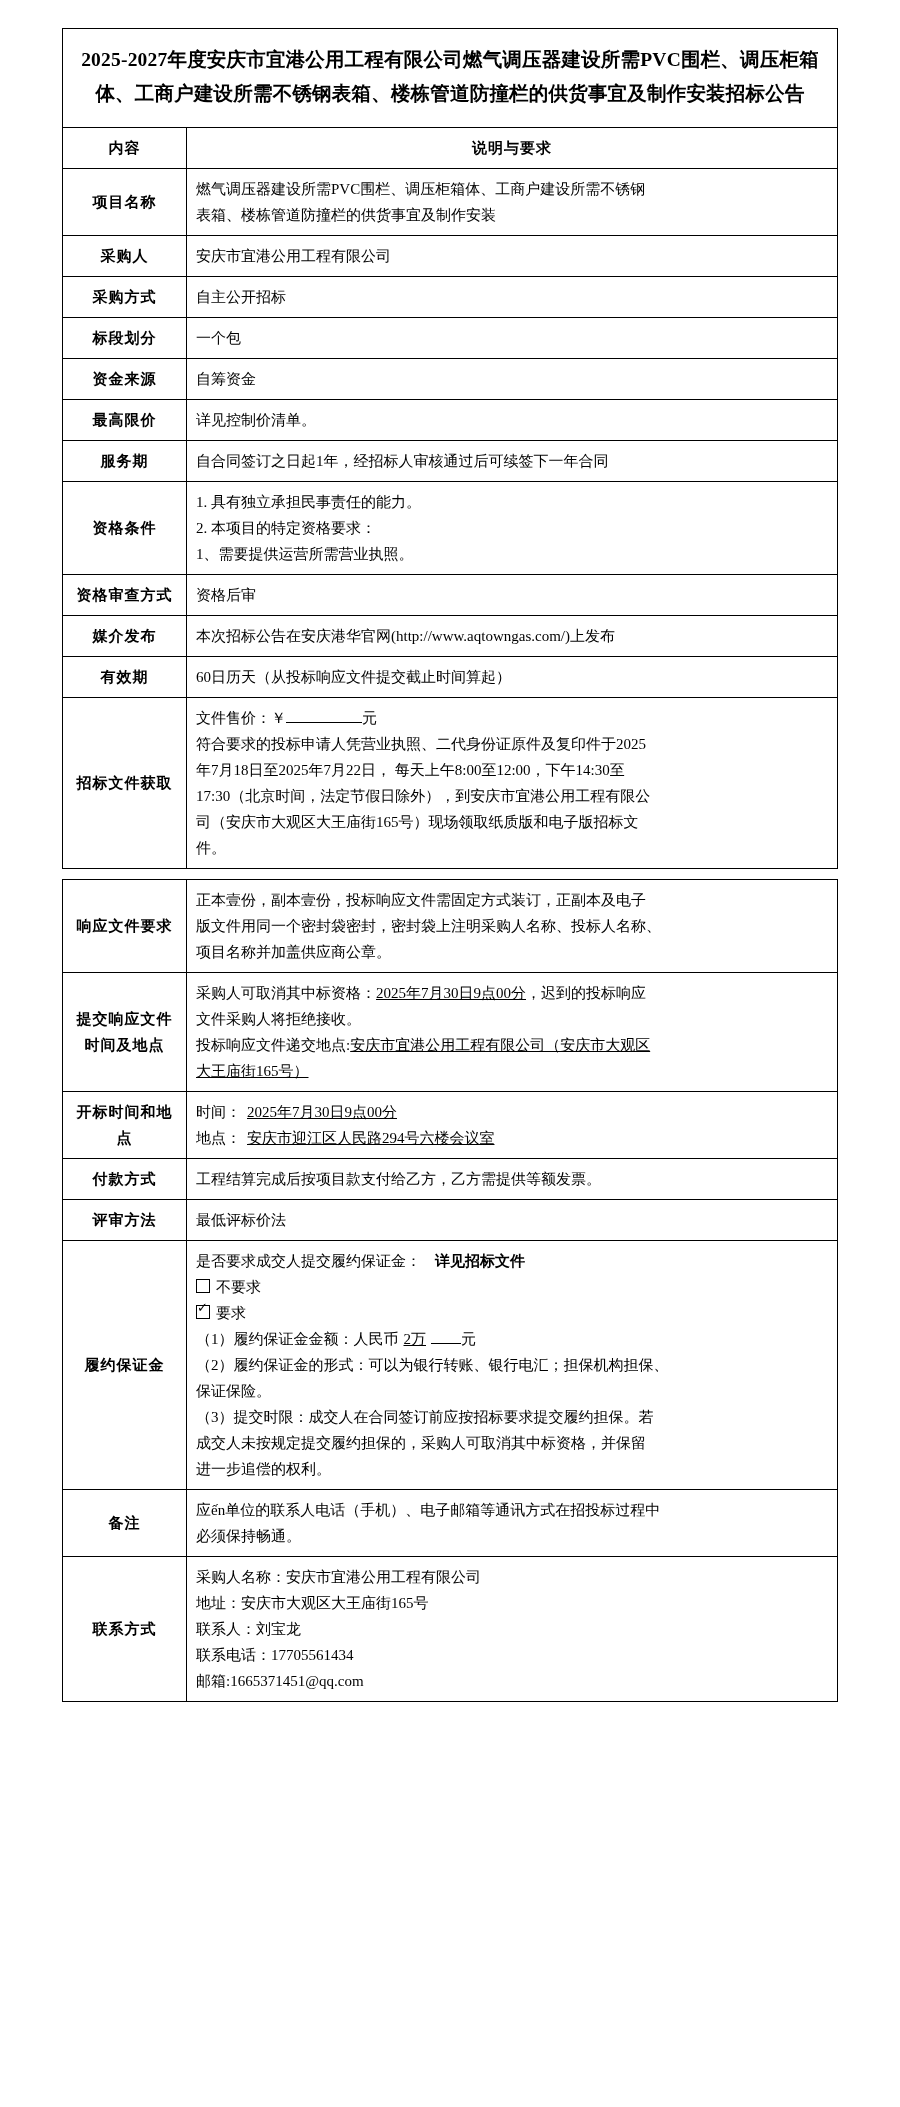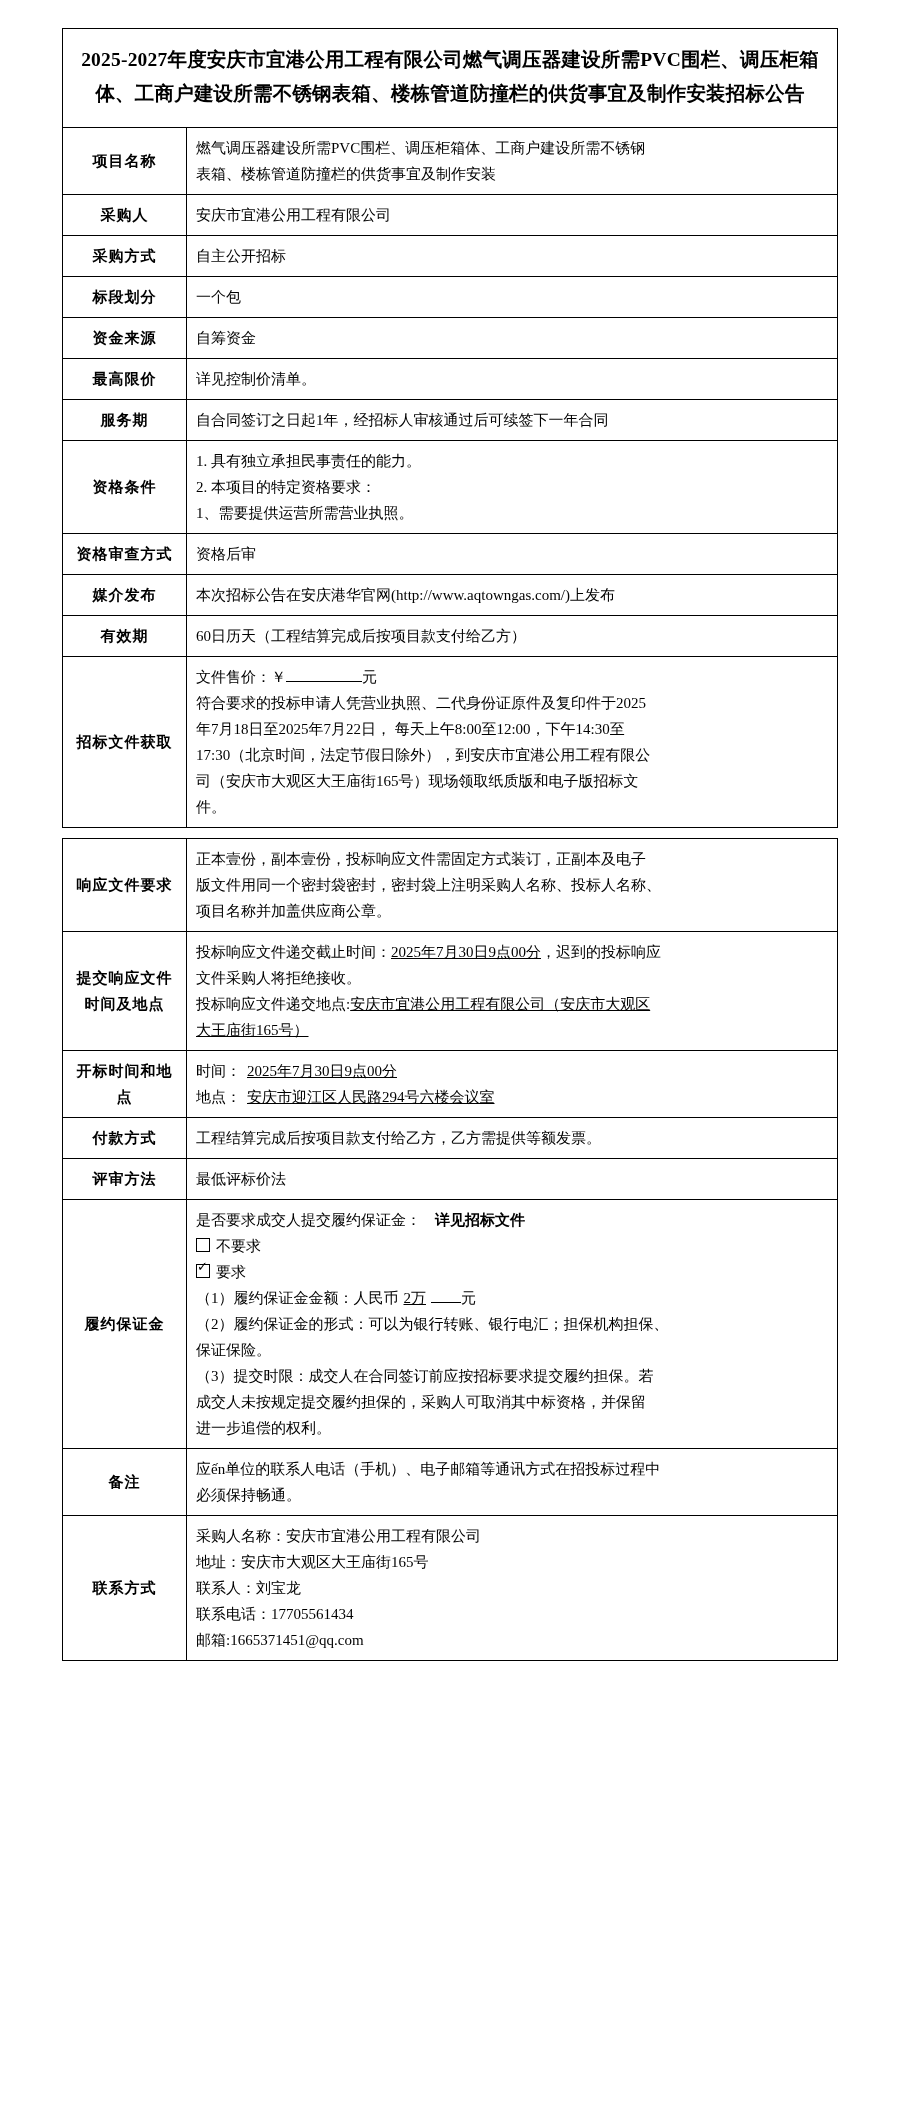--- a/index.html
+++ b/index.html
@@ -97,20 +97,24 @@
 <div class="page">
 
   <div class="doc-title">2025-2027年度安庆市宜港公用工程有限公司燃气调压器建设所需PVC围栏、调压柜箱体、工商户建设所需不锈钢表箱、楼栋管道防撞栏的供货事宜及制作安装招标公告</div>
 
   <table class="main">
     <colgroup>
       <col style="width:124px">
       <col>
     </colgroup>
     <tbody>
+      <tr class="hdr">
+        <td class="label">内容</td>
+        <td class="value">说明与要求</td>
+      </tr>
 
       <tr>
         <td class="label">项目名称</td>
         <td class="value">
           <span class="val-line">燃气调压器建设所需PVC围栏、调压柜箱体、工商户建设所需不锈钢</span>
           <span class="val-line">表箱、楼栋管道防撞栏的供货事宜及制作安装</span>
         </td>
       </tr>
 
 
@@ -159,21 +163,21 @@
         <td class="value">资格后审</td>
       </tr>
 
       <tr>
         <td class="label">媒介发布</td>
         <td class="value">本次招标公告在安庆港华官网(http://www.aqtowngas.com/)上发布</td>
       </tr>
 
       <tr>
         <td class="label">有效期</td>
-        <td class="value">60日历天（工程结算完成后按项目款支付给乙方）</td>
+        <td class="value">60日历天（从投标响应文件提交截止时间算起）</td>
       </tr>
 
       <tr>
         <td class="label">招标文件获取</td>
         <td class="value">
           <span class="val-line">
             <span>文件售价：￥</span><span class="blank"></span><span class="blank-sm"></span><span>元</span>
           </span>
           <span class="val-line">符合要求的投标申请人凭营业执照、二代身份证原件及复印件于2025</span>
           <span class="val-line">年7月18日至2025年7月22日，  每天上午8:00至12:00，下午14:30至</span>
@@ -197,21 +201,21 @@
         <td class="value">
           <span class="val-line">正本壹份，副本壹份，投标响应文件需固定方式装订，正副本及电子</span>
           <span class="val-line">版文件用同一个密封袋密封，密封袋上注明采购人名称、投标人名称、</span>
           <span class="val-line">项目名称并加盖供应商公章。</span>
         </td>
       </tr>
 
       <tr>
         <td class="label">提交响应文件时间及地点</td>
         <td class="value">
-          <span class="val-line"><span>投标响应文件递交截止时间：</span><span class="u">2025年7月30日9点00分</span><span>，迟到的投标响应</span></span>
+          <span class="val-line"><span>采购人可取消其中标资格：</span><span class="u">2025年7月30日9点00分</span><span>，迟到的投标响应</span></span>
           <span class="val-line">文件采购人将拒绝接收。</span>
           <span class="val-line"><span>投标响应文件递交地点:</span><span class="u">安庆市宜港公用工程有限公司（安庆市大观区</span></span>
           <span class="val-line u" style="display:inline-block;text-align:right;">大王庙街165号）</span>
         </td>
       </tr>
 
       <tr>
         <td class="label">开标时间和地点</td>
         <td class="value">
           <span class="val-line"><span>时间：</span><span class="u" style="padding:0 6px;">2025年7月30日9点00分</span></span>

